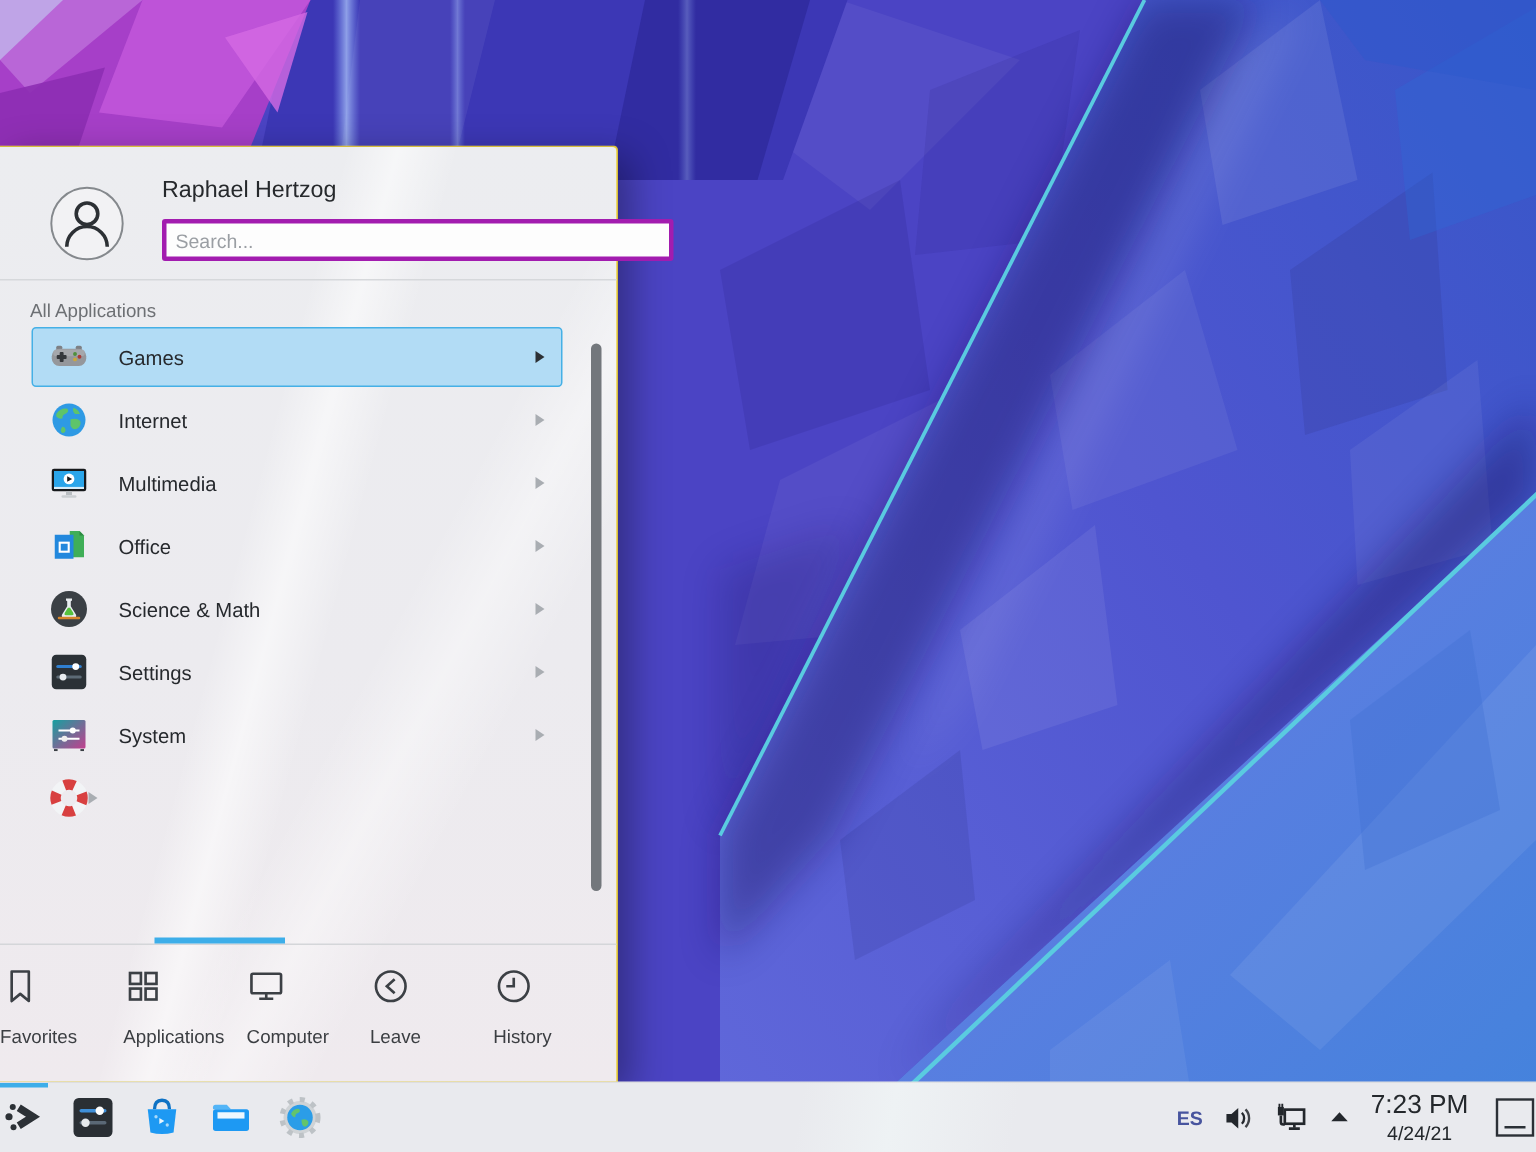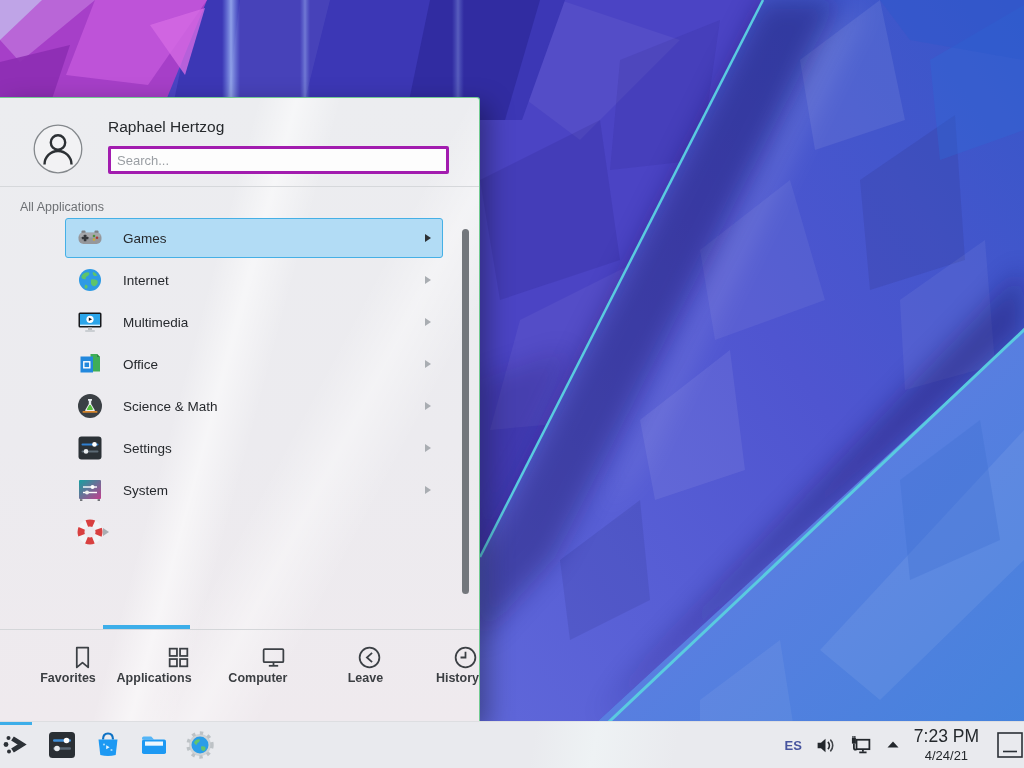--- a/index.html
+++ b/index.html
@@ -1,55 +1,55 @@
 <!DOCTYPE html>
 <html><head>
 <meta charset="utf-8">
 <style>
   html,body{margin:0;padding:0;}
   .screen{position:relative;width:1024px;height:768px;overflow:hidden;
     font-family:"Liberation Sans",sans-serif;background:#4b44c4;}
   .wallpaper{position:absolute;inset:0;z-index:0;display:block;}
 
   
-  .popup{position:absolute;left:0;top:97px;width:480px;height:625px;z-index:2;
+  .popup{position:absolute;left:0;top:97px;width:412px;height:625px;z-index:2;
     box-sizing:border-box;border:1px solid rgba(0,0,0,.15);border-left:none;
-    box-shadow:8px 8px 26px rgba(0,0,0,.35);background:#86efac;border-top-right-radius:3px;}
+    box-shadow:8px 8px 26px rgba(0,0,0,.35);background:#fde047;border-top-right-radius:3px;}
   .popup-bg{position:absolute;inset:0;pointer-events:none;border-top-right-radius:3px;
     background:
       linear-gradient(105deg, rgba(255,255,255,0) 40%, rgba(255,255,255,.55) 46%, rgba(255,255,255,0) 53%),
       linear-gradient(118deg, rgba(255,255,255,0) 58%, rgba(255,255,255,.4) 65%, rgba(255,255,255,0) 73%),
       linear-gradient(180deg, #ecedf0 0%, #ecebef 55%, #efeaee 100%);}
   .popup *{box-sizing:border-box;}
 
   .avatar{position:absolute;left:33px;top:26px;width:50px;height:50px;}
   .user-name{position:absolute;left:108px;top:20px;font-size:15.5px;color:#26292c;}
   .search{position:absolute;left:108px;top:48px;width:341px;height:28px;
     border:3px solid #a21caf;border-radius:2px;background:#fdfdfd;
     font-family:"Liberation Sans",sans-serif;font-size:13px;color:#33373b;padding:0 6px;outline:none;}
   .search::placeholder{color:#9a9ea3;}
   .hdr-divider{position:absolute;left:0;right:0;top:88px;height:1px;background:#d6d8db;}
 
   .section-label{position:absolute;left:20px;top:102px;font-size:12.5px;color:#6d7074;}
 
-  .cat-list{position:absolute;left:0;right:0;top:120px;height:413px;overflow:hidden;padding-left:44px;}
+  .cat-list{position:absolute;left:0;right:0;top:120px;height:413px;overflow:hidden;}
   .cat-row{height:40px;margin:0 36px 2px 21px;display:flex;align-items:center;
     padding:0 11px 0 11px;border:1px solid transparent;border-radius:3px;}
   .cat-row.selected{background:#b2dcf5;border-color:#45b0e6;}
   .cat-icon{width:26px;height:26px;flex:none;}
   .cat-label{flex:1;margin-left:20px;font-size:13.5px;color:#26292d;}
   .cat-arrow{width:0;height:0;border-top:4.5px solid transparent;border-bottom:4.5px solid transparent;
     border-left:6px solid #a9adb2;}
   .cat-row.selected .cat-arrow{border-left-color:#2c3034;}
 
   .scrollbar{position:absolute;right:10px;top:131px;width:7px;height:365px;border-radius:3.5px;background:#73777c;}
 
   .tab-indicator{position:absolute;left:103px;top:527px;width:87px;height:3.5px;background:#3daee9;z-index:3;}
   .tabbar{position:absolute;left:0;right:0;bottom:0;height:92px;display:flex;border-top:1px solid #d4d6d9;}
-  .tab{flex:1;display:flex;flex-direction:column;align-items:flex-end;padding-top:14px;gap:0;font-weight:bold;}
+  .tab{flex:1;display:flex;flex-direction:column;align-items:flex-start;padding-top:14px;gap:13px;}
   .tab-icon{width:27px;height:27px;}
   .tab-label{font-size:12.5px;color:#3b3e42;}
 
   
   .taskbar{position:absolute;left:0;right:0;bottom:0;height:46px;z-index:3;
     display:flex;align-items:center;padding:0 0;
     background:linear-gradient(100deg,#e9eaee 52%,#eef2f4 58%,#e9eaee 66%);
     border-top:1px solid rgba(0,0,0,.05);}
   .task-apps{display:flex;align-items:center;gap:14px;}
   .task-btn{position:relative;width:32px;height:32px;}

